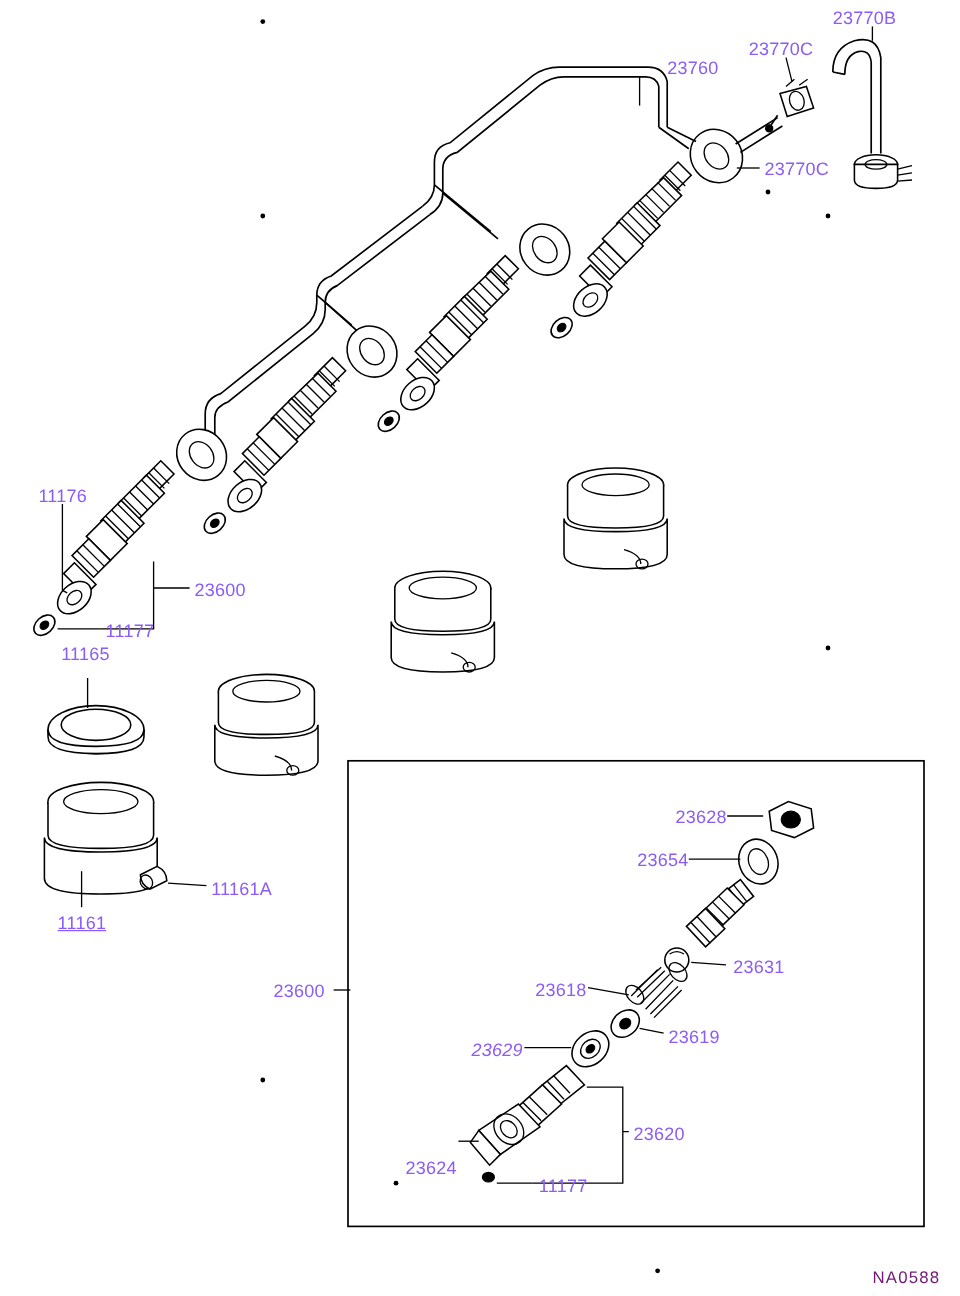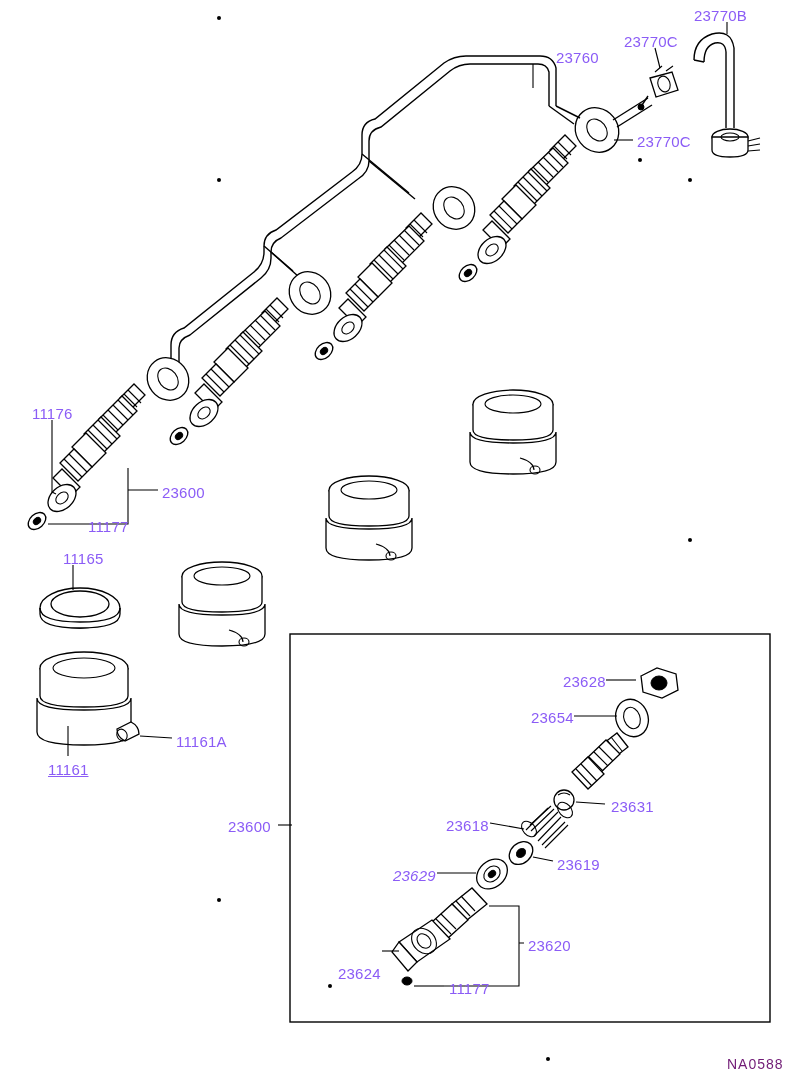--- a/index.html
+++ b/index.html
@@ -344,21 +344,21 @@
     </g>
   </svg>
 
   <span class="lbl" style="left:694px; top:8px;">23770B</span>
   <span class="lbl" style="left:624px; top:34px;">23770C</span>
   <span class="lbl" style="left:508px; top:50px;margin-left:48px;">23760</span>
   <span class="lbl" style="left:637px; top:134px;">23770C</span>
   <span class="lbl" style="left:32px; top:406px;">11176</span>
   <span class="lbl" style="left:162px; top:485px;">23600</span>
   <span class="lbl" style="left:88px; top:519px;">11177</span>
-  <span class="lbl" style="left:51px; top:551px;margin-left:12px;">11165</span>
+  <span class="lbl" style="left:51px; top:538px;">11165</span>
   <span class="lbl" style="left:176px; top:734px;">11161A</span>
   <span class="lbl" style="left:48px; top:762px;text-decoration:underline;">11161</span>
   <span class="lbl" style="left:228px; top:819px;">23600</span>
   <span class="lbl" style="left:563px; top:674px;">23628</span>
   <span class="lbl" style="left:531px; top:710px;">23654</span>
   <span class="lbl" style="left:611px; top:799px;">23631</span>
   <span class="lbl" style="left:446px; top:818px;">23618</span>
   <span class="lbl" style="left:557px; top:857px;">23619</span>
   <span class="lbl" style="left:393px; top:868px;font-style:italic;">23629</span>
   <span class="lbl" style="left:338px; top:946px;margin-top:20px;">23624</span>

